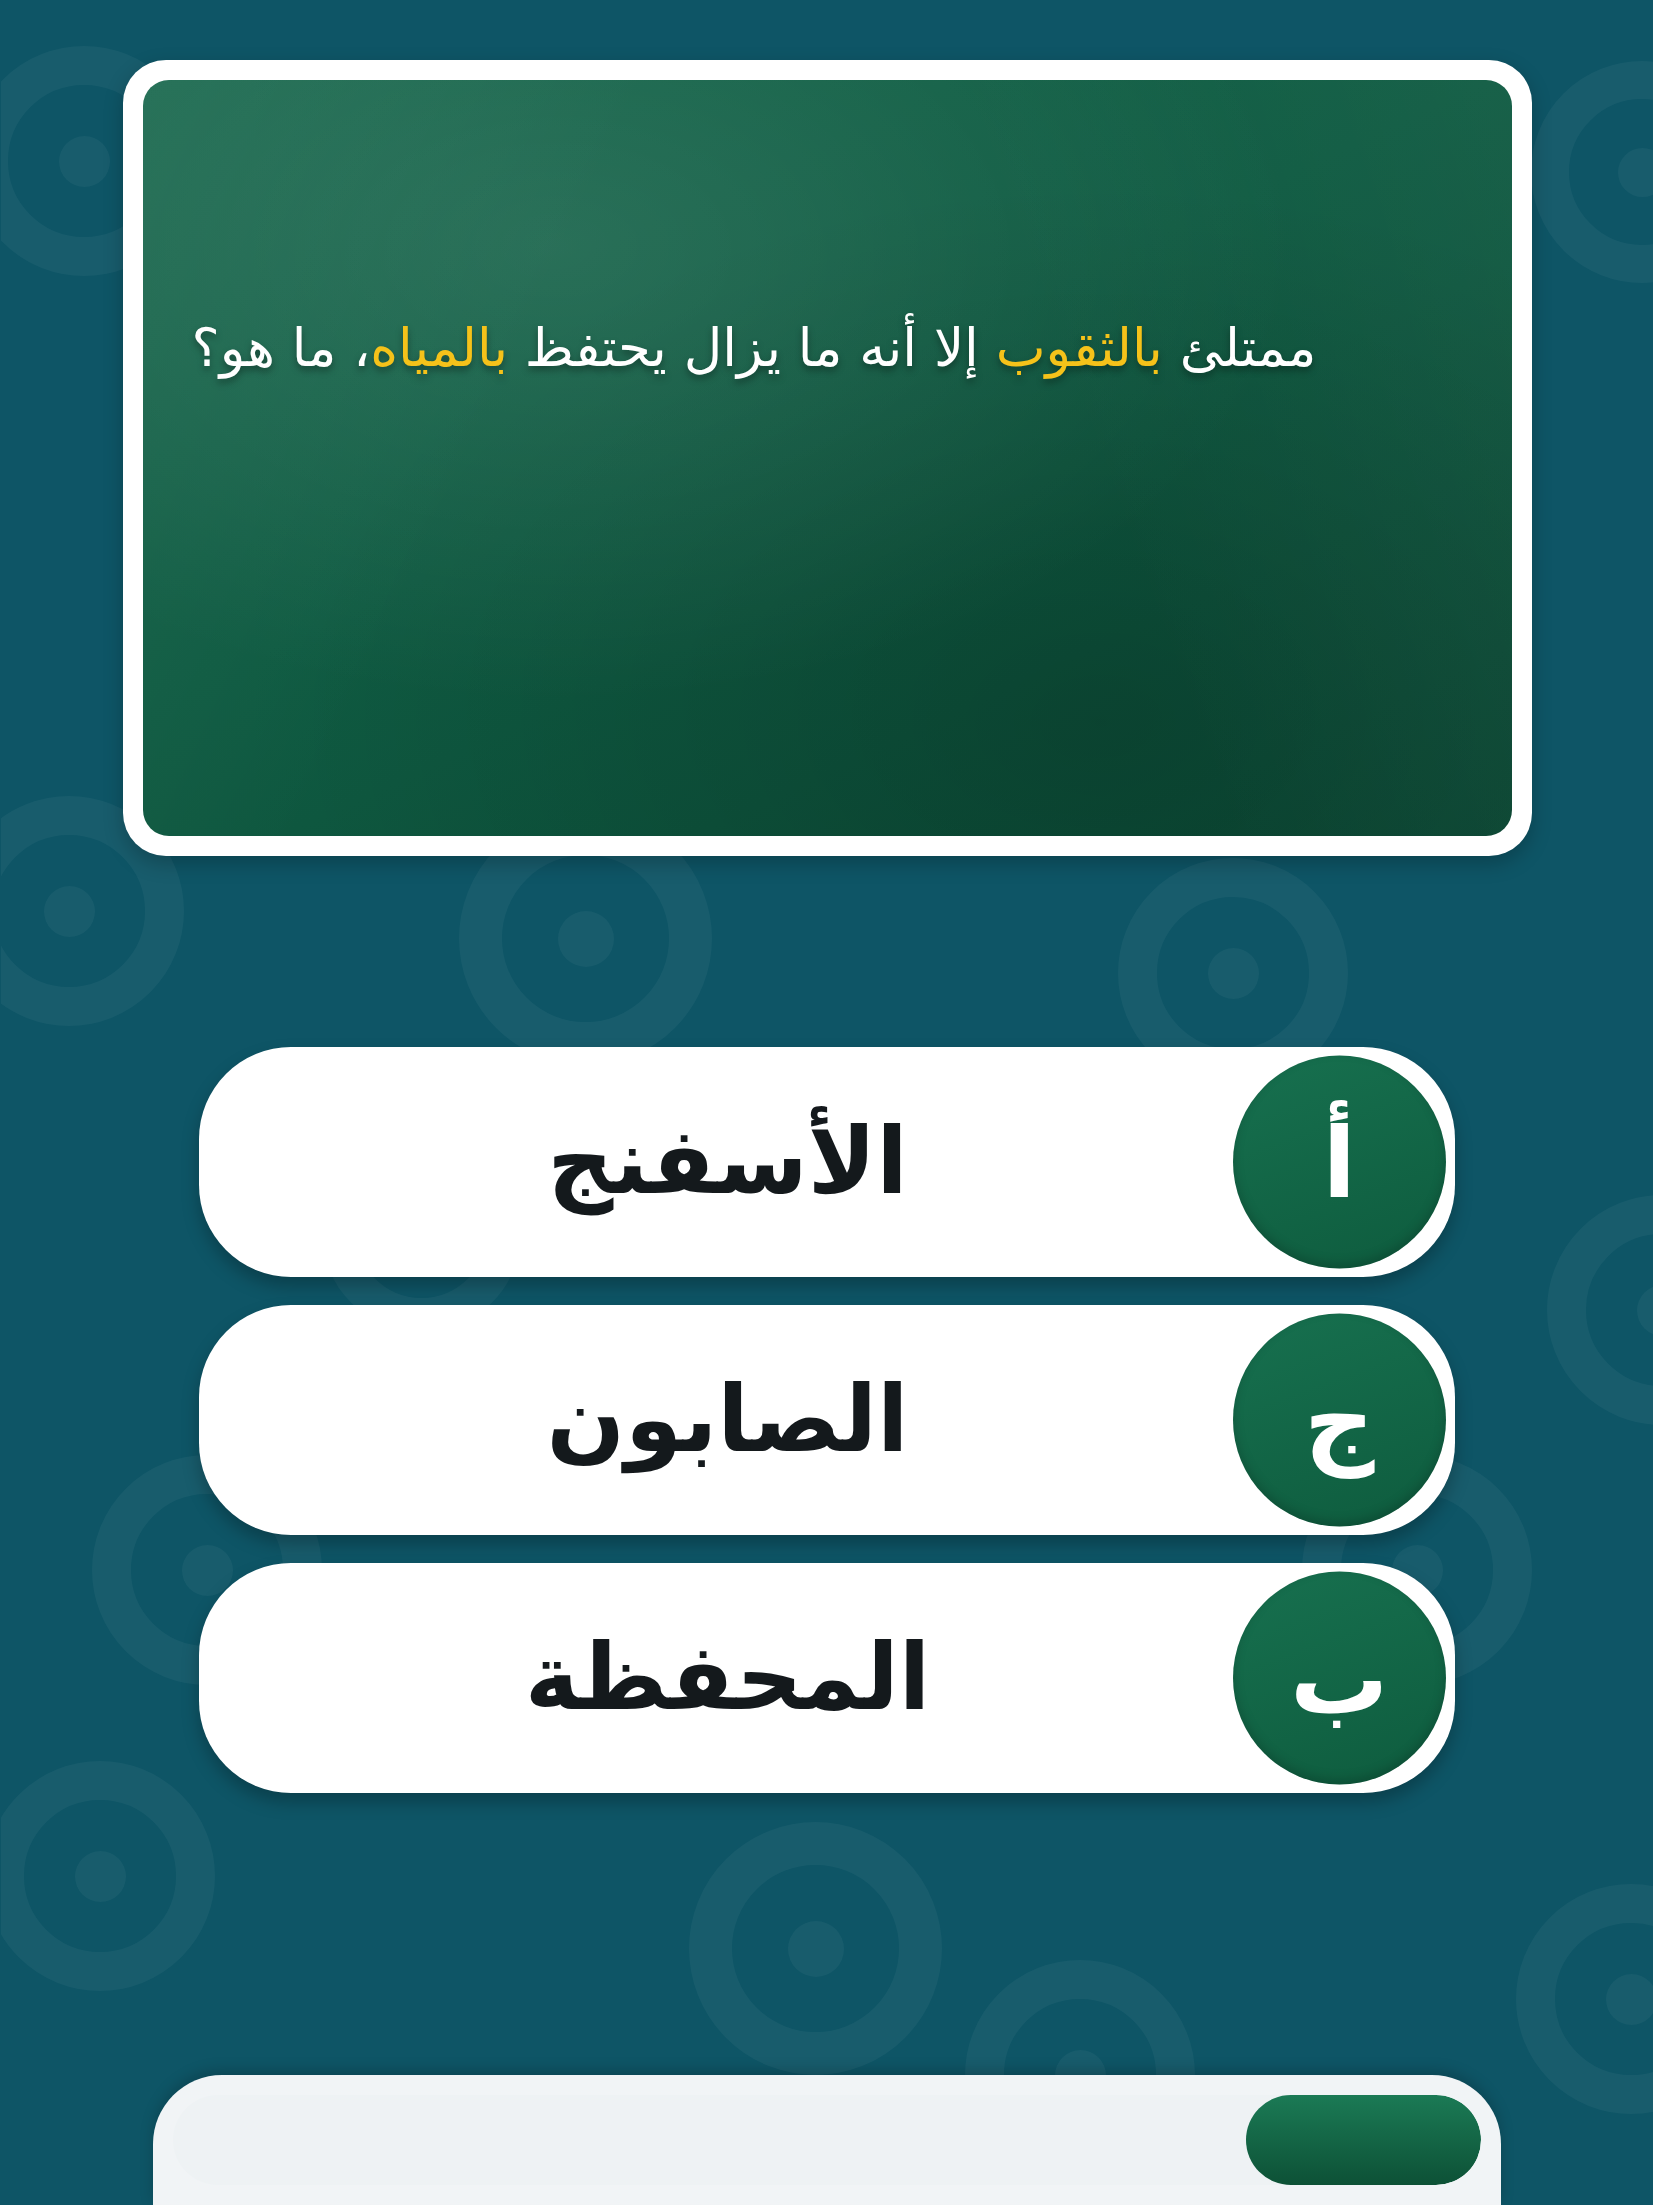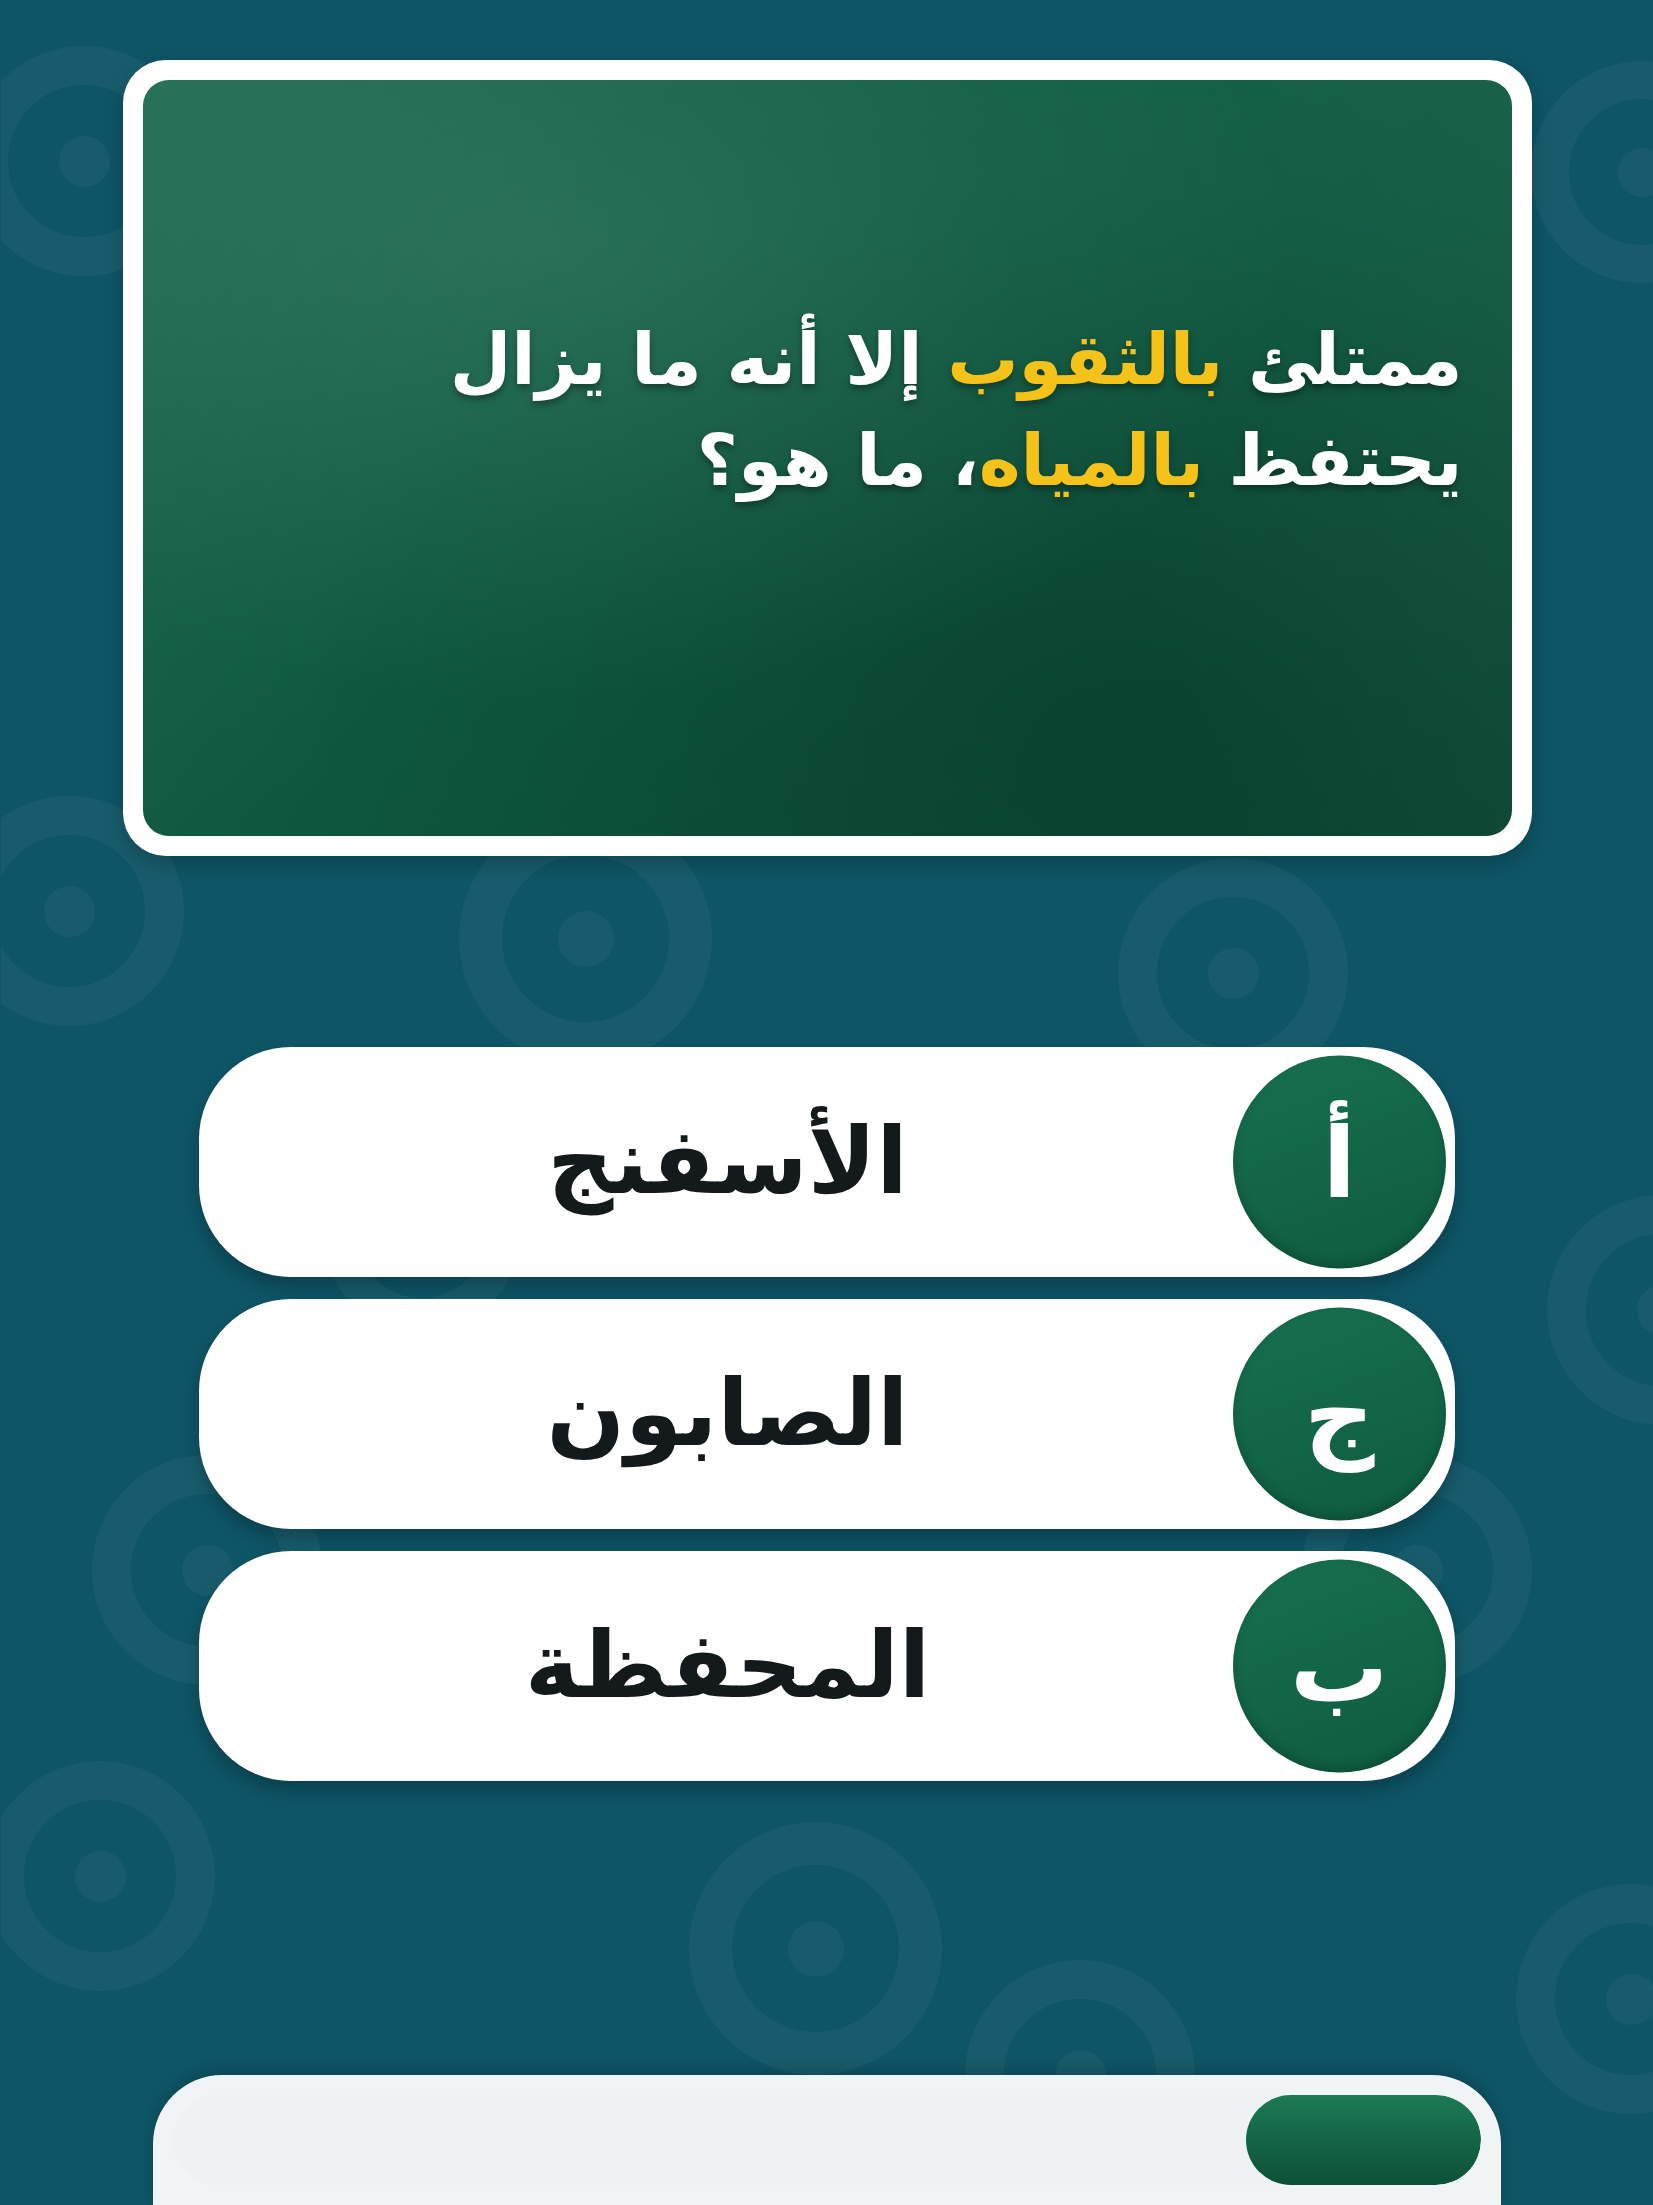--- a/index.html
+++ b/index.html
@@ -75,40 +75,40 @@
     position: absolute;
     inset: 0;
     background:
       linear-gradient(115deg, rgba(255,255,255,0.05) 0%, rgba(255,255,255,0) 30%),
       linear-gradient(250deg, rgba(255,255,255,0.04) 0%, rgba(255,255,255,0) 35%);
     pointer-events: none;
   }
   .question-text {
     width: 1271px;
     margin-top: 230px;
-    text-align: right;
+    text-align: left;
     color: #ffffff;
-    font-size: 71px;
-    font-weight: bold;
+    font-size: 53px;
+    font-weight: normal;
     line-height: 1.42;
     letter-spacing: -0.8px;
     text-shadow: 0 3.8px 7.7px rgba(0,0,0,0.35);
     direction: rtl;
     position: relative;
     z-index: 3;
   }
   .hl { color: #f5c21a; }
 
   
   .answers {
     margin-top: 191px;
     width: 1256px;
     display: flex;
     flex-direction: column;
-    gap: 22px;
+    gap: 28px;
   }
   .answer {
     position: relative;
     height: 230px;
     background: #ffffff;
     border-radius: 92px;
     box-shadow: 0 9.2px 17px rgba(0,0,0,0.25);
     display: flex;
     align-items: center;
     justify-content: center;

